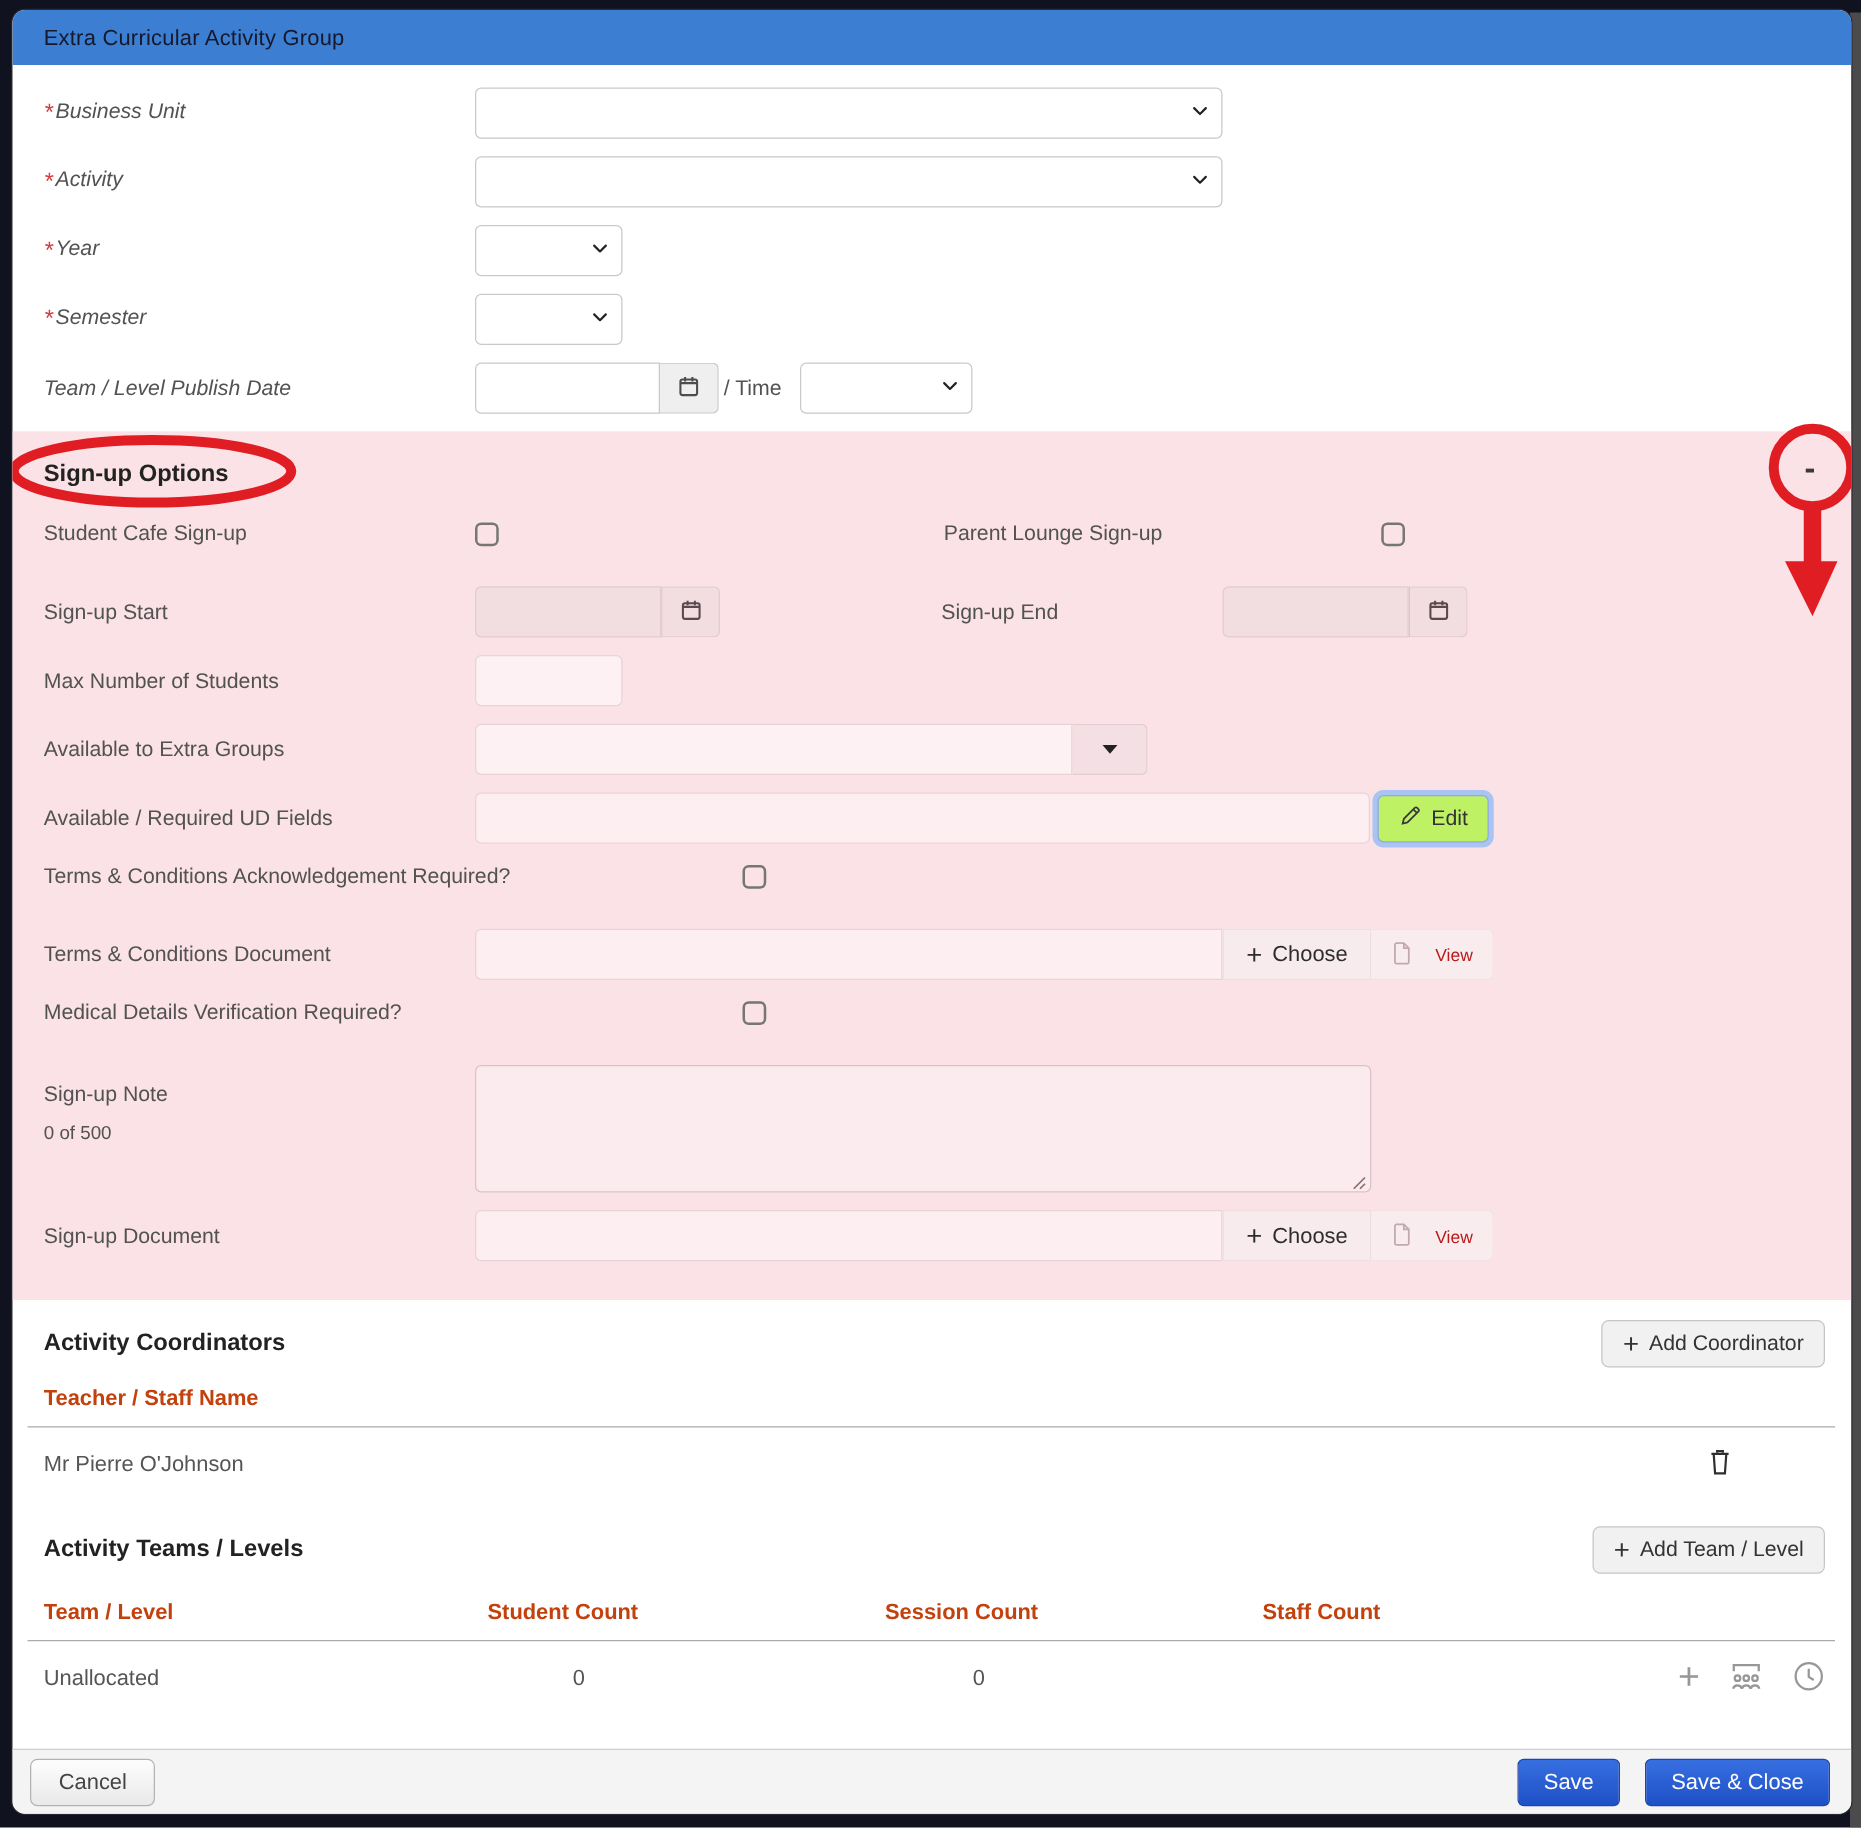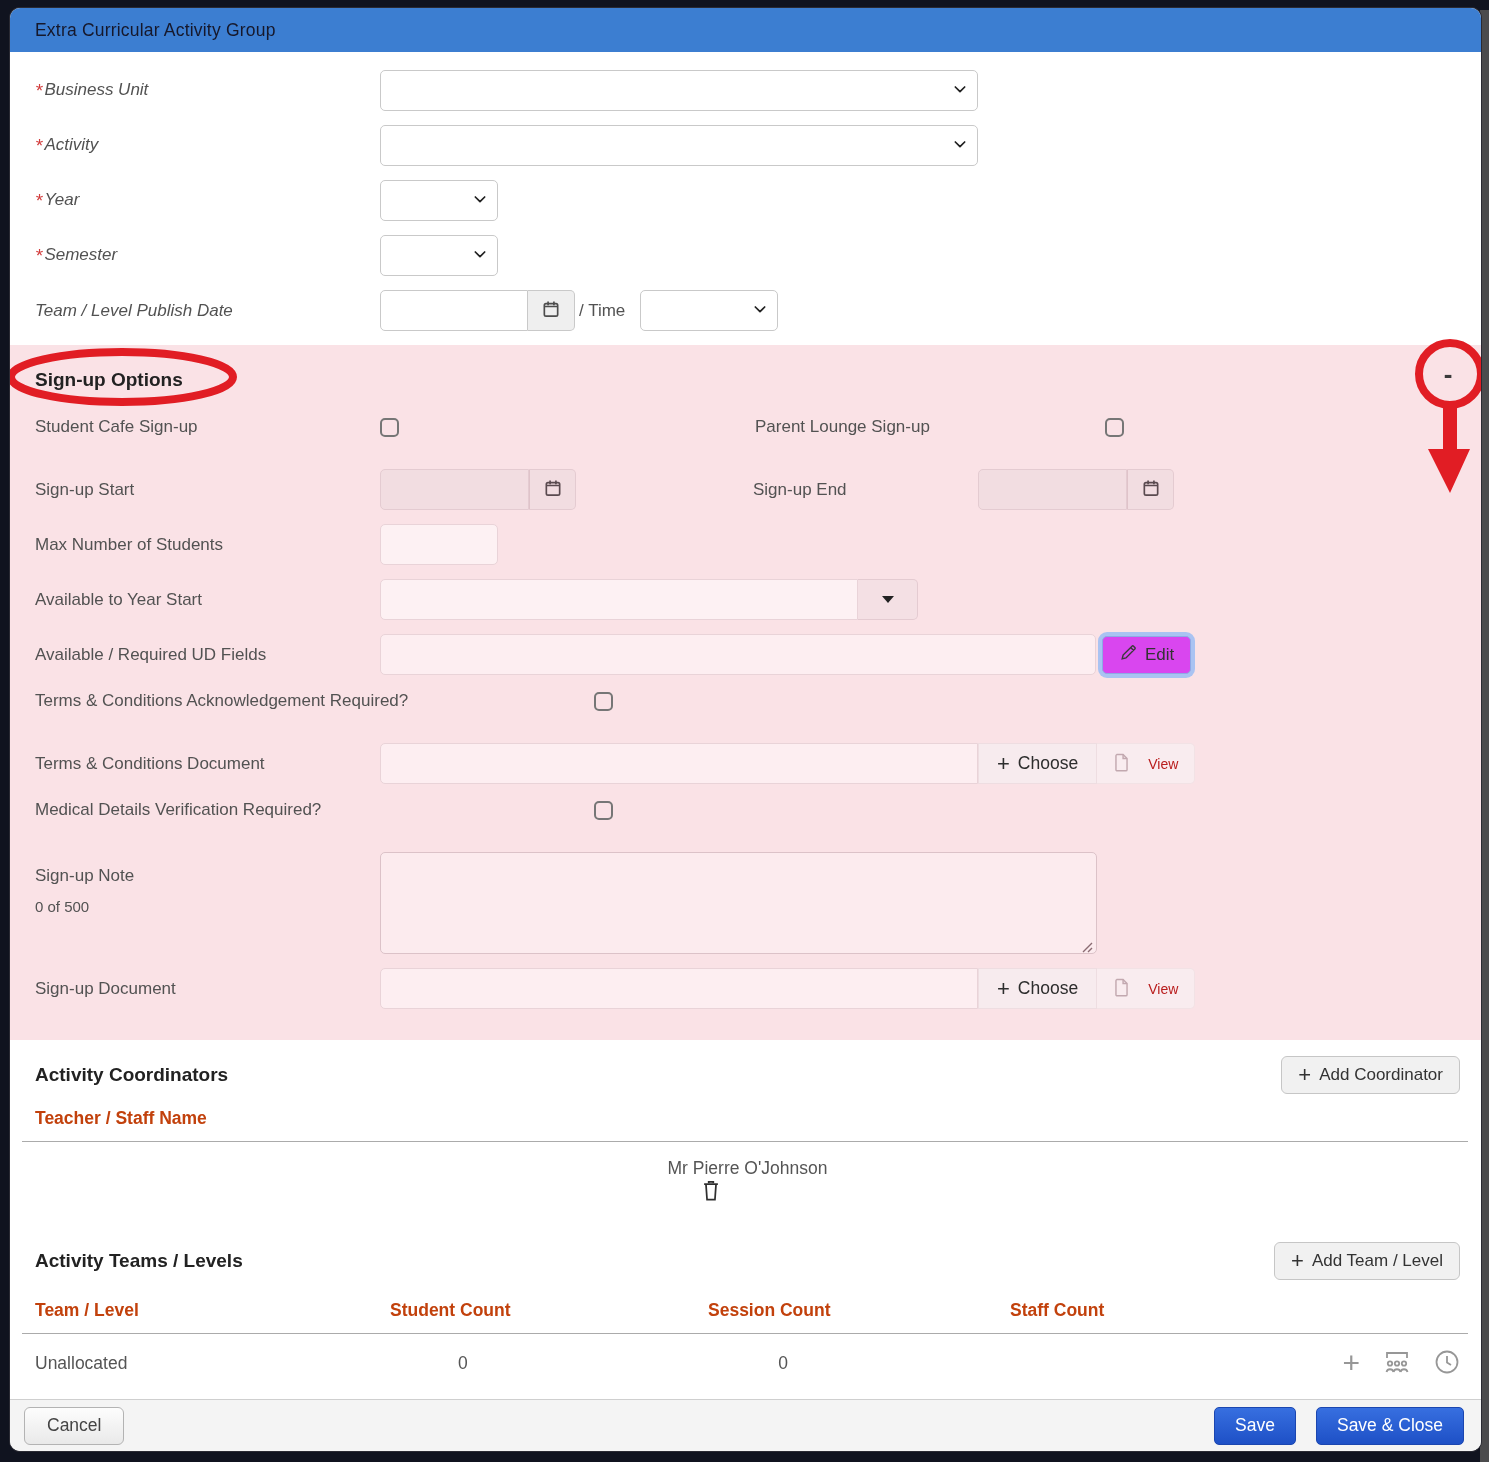--- a/index.html
+++ b/index.html
@@ -63,21 +63,21 @@
   }
   .pink-input { background:#fdeef1; border:1px solid #e9d3d8; border-radius:5px; height:41px; }
   .pink-select { display:flex; }
   .pink-select .sel-field { width:478px; height:41px; background:#fdf1f3; border:1px solid #e9d3d8; border-radius:5px 0 0 5px; }
   .pink-select .dd-btn {
     width:60px; height:41px; background:#f4e0e4; border:1px solid #e4cbd1; border-left:none;
     border-radius:0 5px 5px 0; display:flex; align-items:center; justify-content:center; cursor:pointer;
   }
   .edit-btn {
     margin-left:6px; height:38px; padding:16px 16px; display:flex; align-items:center; gap:7px;
-    background:#d946ef; border:1px solid #8fa9e4; border-radius:5px; cursor:pointer;
+    background:#bef264; border:1px solid #8fa9e4; border-radius:5px; cursor:pointer;
     box-shadow:0 0 0 4px #a9c3f2; font-size:17px; color:#333;
   }
   .doc-btn-group { display:flex; }
   .choose-btn {
     height:41px; padding:0 18px; display:flex; align-items:center; gap:8px;
     background:#f7ebee; border:1px solid #eedde1; border-radius:0; cursor:pointer;
     font-size:17.5px; color:#2d2d2d;
   }
   .view-btn {
     height:41px; padding:0 16px; display:flex; align-items:center; gap:18px;
@@ -104,21 +104,21 @@
   .sec-heading { font-size:19px; font-weight:bold; color:#222; }
   .add-btn {
     height:38px; padding:0 16px; display:flex; align-items:center; gap:8px;
     background:#f1f1f1; border:1px solid #c6c6c6; border-radius:6px; cursor:pointer;
     font-size:17px; color:#333;
   }
   .add-btn .plus-glyph { color:#333; }
   .tbl-head { font-size:17.5px; font-weight:bold; color:#c2410c; }
   .coord-head-row { margin-top:14px; padding-bottom:12px; }
   .hr { border-bottom:1px solid #ababab; margin-left:-13px; margin-right:-8px; }
-  .coord-row { display:flex; align-items:center; justify-content:space-between; padding:16px 0 14px 0;flex-direction:column; }
+  .coord-row { display:flex; align-items:center; justify-content:space-between; padding:16px 0 14px 0; }
   .coord-name { font-size:17.5px; color:#555; }
   .trash-btn { background:none; border:none; cursor:pointer; margin-right:73px; padding:0; display:flex; }
   .teams-head-row { margin-top:22px; }
   .teams-cols { display:flex; margin-top:20px; padding-bottom:12px; }
   .tc1 { width:355px; } .tc2 { width:318px; } .tc3 { width:302px; } .tc4 { width:280px; }
   .teams-row { display:flex; align-items:center; padding:14px 0;justify-content:space-between; }
   .cell-text { font-size:17.5px; color:#555; }
   .val-indent { padding-left:66px; }
   .row-icons { display:flex; align-items:center; gap:22px; margin-left:44px; }
   .icon-btn { background:none; border:none; cursor:pointer; padding:0; display:flex; align-items:center; }
@@ -246,21 +246,21 @@
         </button>
       </div>
     </div>
 
     <div class="prow input-row">
       <span class="plabel">Max Number of Students</span>
       <div class="pink-input" style="width:118px; background:#fdf1f3"></div>
     </div>
 
     <div class="prow input-row">
-      <span class="plabel">Available to Year Start</span>
+      <span class="plabel">Available to Extra Groups</span>
       <div class="pink-select">
         <div class="sel-field"></div>
         <button class="dd-btn">
           <span><svg width="14" height="10" viewBox="0 0 14 10">
                 <path d="M1 2l6 7 6-7z" fill="#222"></path>
               </svg></span>
         </button>
       </div>
     </div>
 

